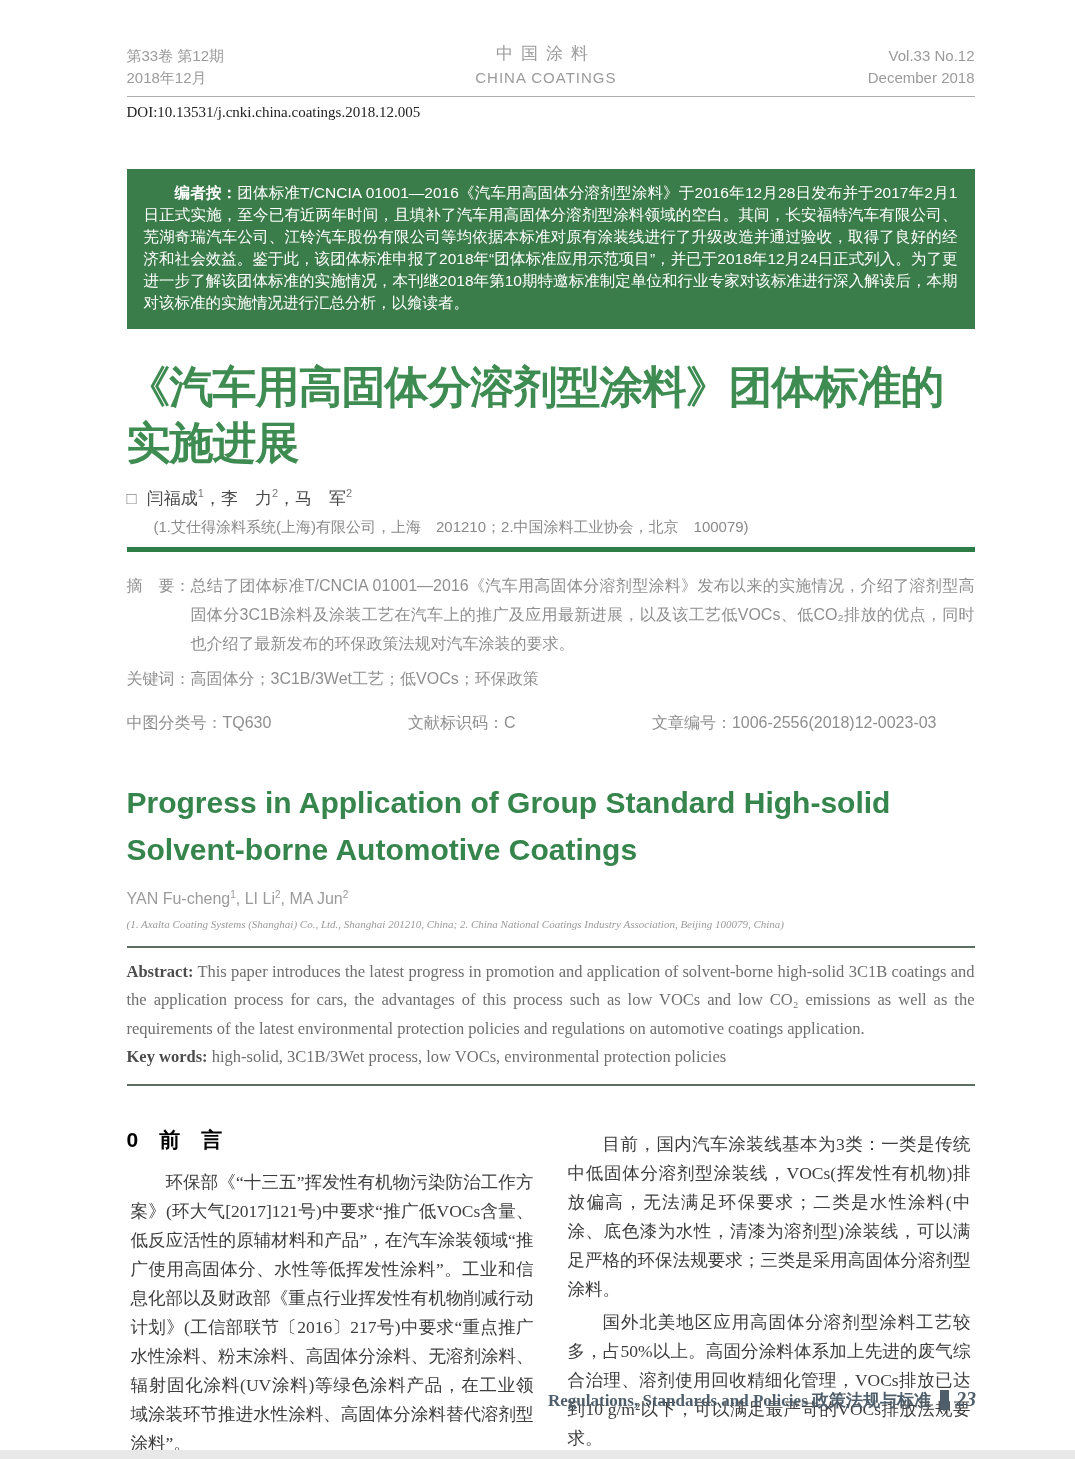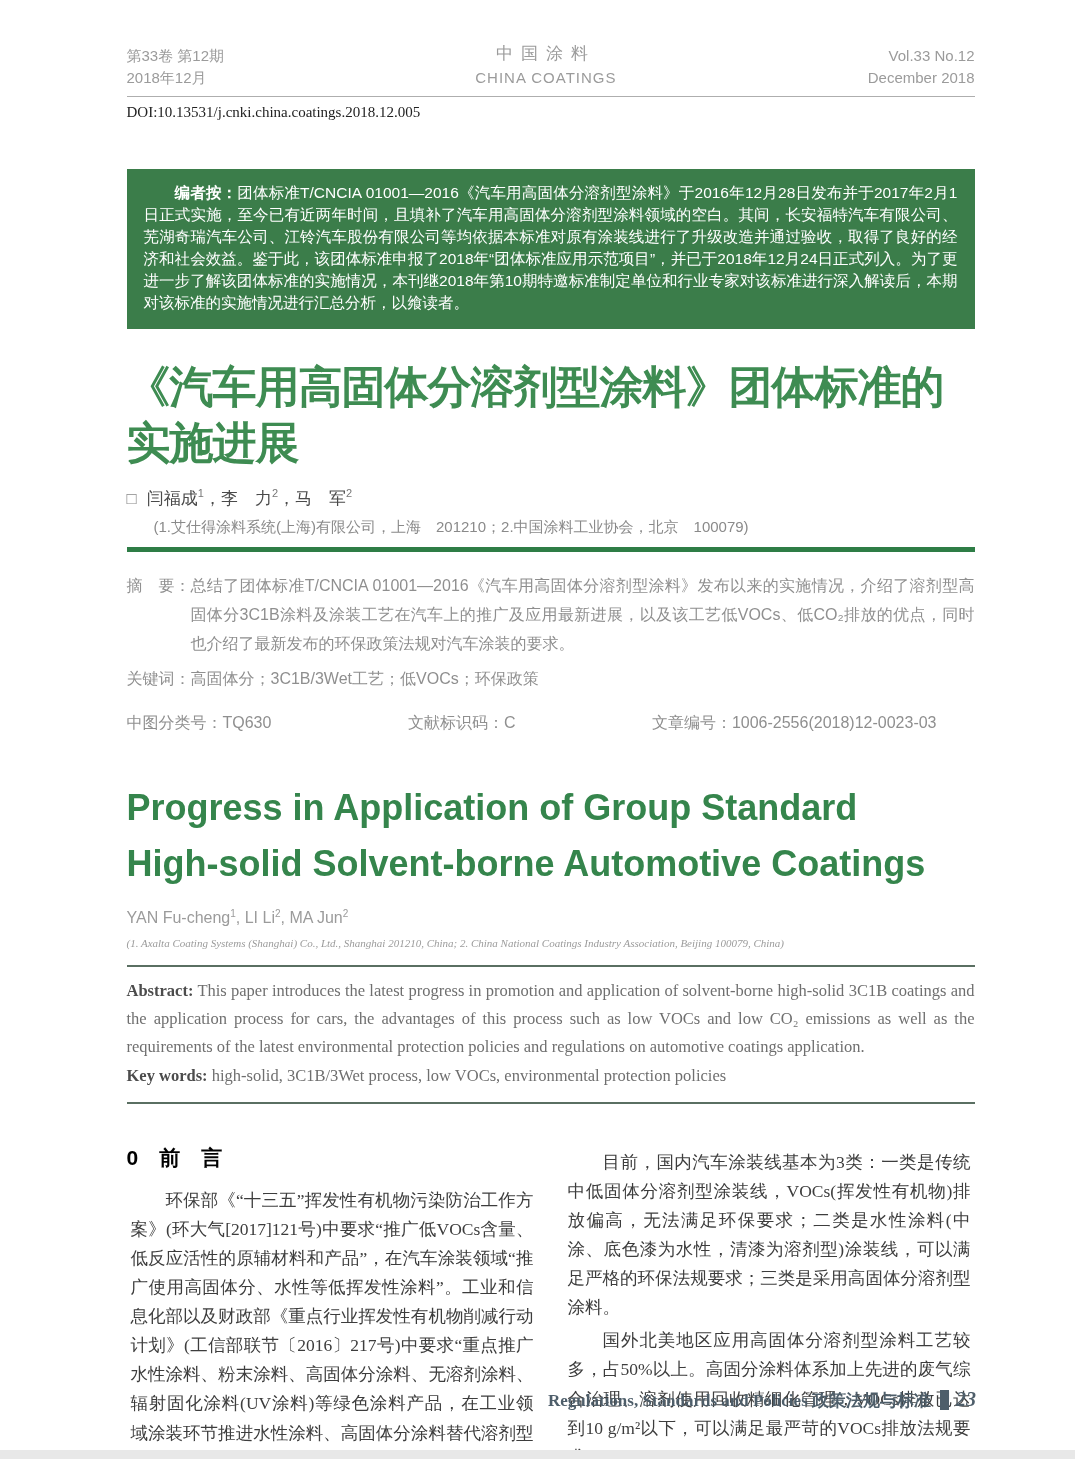--- a/index.html
+++ b/index.html
@@ -40,21 +40,21 @@
   
   .abs-block{margin-top:20px;color:#8f8f8f;font-size:16px;line-height:1.8;}
   .hang{display:flex;}
   .hang .lbl{flex:0 0 auto;white-space:nowrap;}
   .hang .txt{flex:1;text-align:justify;}
   .kw-row{margin-top:6px;}
   .meta-row{display:flex;justify-content:space-between;margin-top:16px;padding-right:38px;}
   .meta-item{white-space:nowrap;}
 
   
-  .title-en{margin:42px 0 0 0;color:#35854c;font-size:36px;line-height:1.55;
+  .title-en{margin:42px 0 0 0;color:#35854c;font-size:30px;line-height:1.55;
     font-weight:bold;max-width:800px;}
   .authors-en{margin-top:16px;color:#9b9b9b;font-size:16px;}
   .authors-en sup{font-size:10px;}
   .affiliation-en{margin-top:8px;color:#9b9b9b;font-size:11px;line-height:1.6;
     font-family:"Liberation Serif","DejaVu Serif",serif;font-style:italic;text-align:justify;}
   .thin-rule{height:0;border:none;border-top:2px solid #5a6f62;margin:12px 0 0 0;}
 
   .abs-en{margin-top:10px;font-family:"Liberation Serif","DejaVu Serif",serif;
     color:#6f6f6f;font-size:16.5px;line-height:1.72;text-align:justify;}
   .abs-en b{color:#4c4c4c;}

